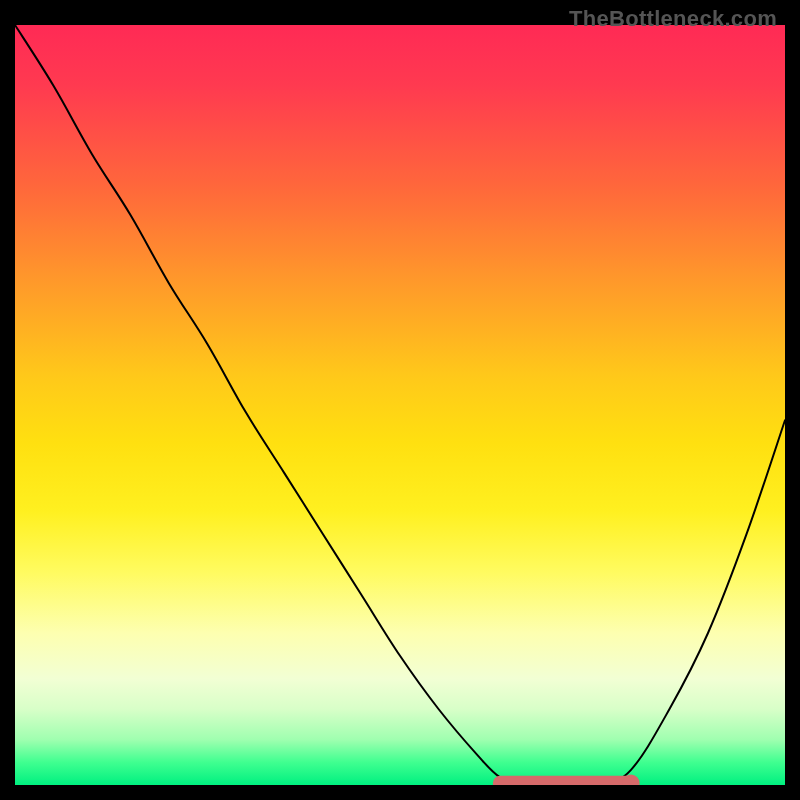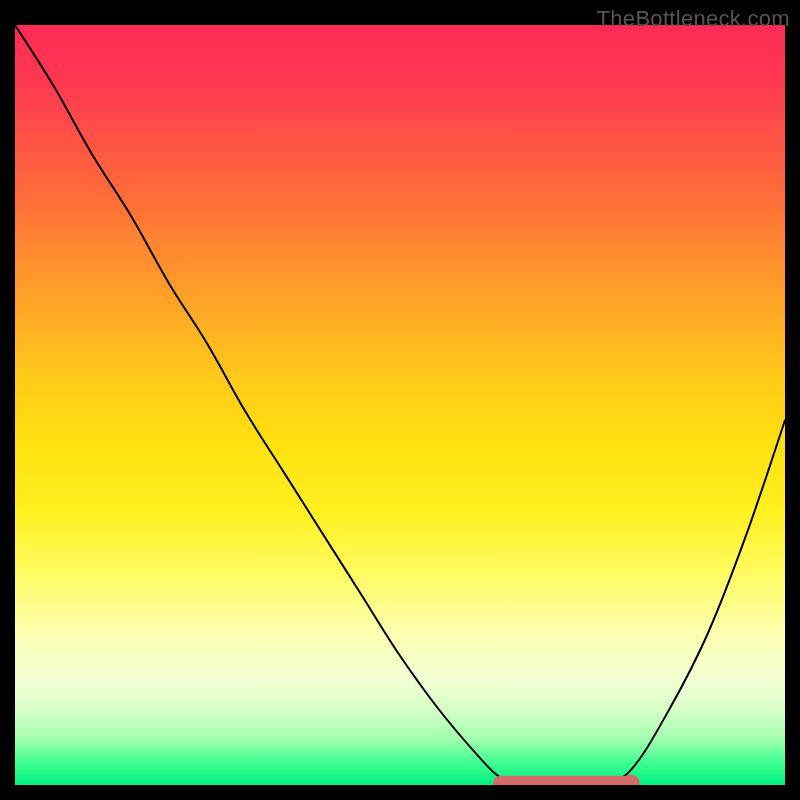--- a/index.html
+++ b/index.html
@@ -13,24 +13,24 @@
   }
   .chart-container {
     position: relative;
     width: 800px;
     height: 800px;
     background: #000;
   }
   .watermark {
     position: absolute;
     top: 6px;
-    right: 10px;
+    right: 23px;
     color: #555555;
     font-size: 22px;
-    font-weight: 400;
+    font-weight: 700;
     letter-spacing: 0.3px;
     z-index: 20;
     user-select: none;
   }
   .plot-area {
     position: absolute;
     left: 15px;
     top: 25px;
     width: 770px;
     height: 760px;

